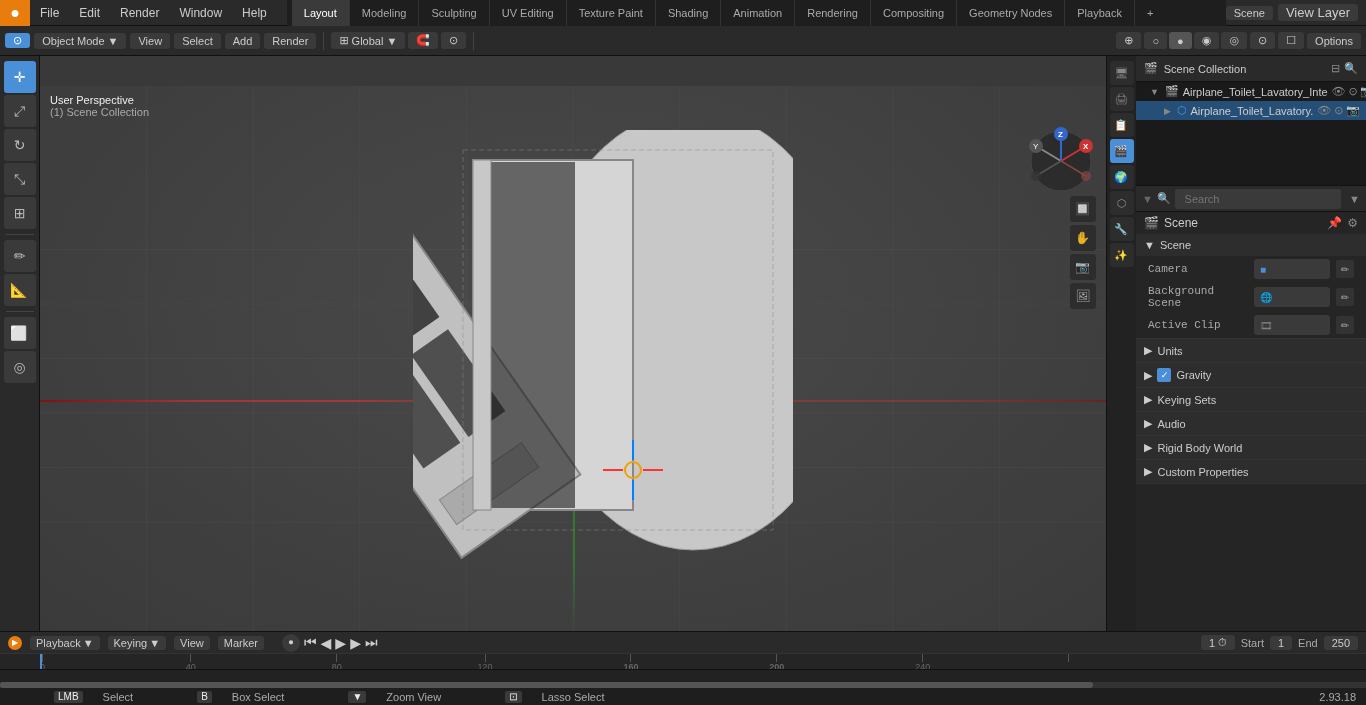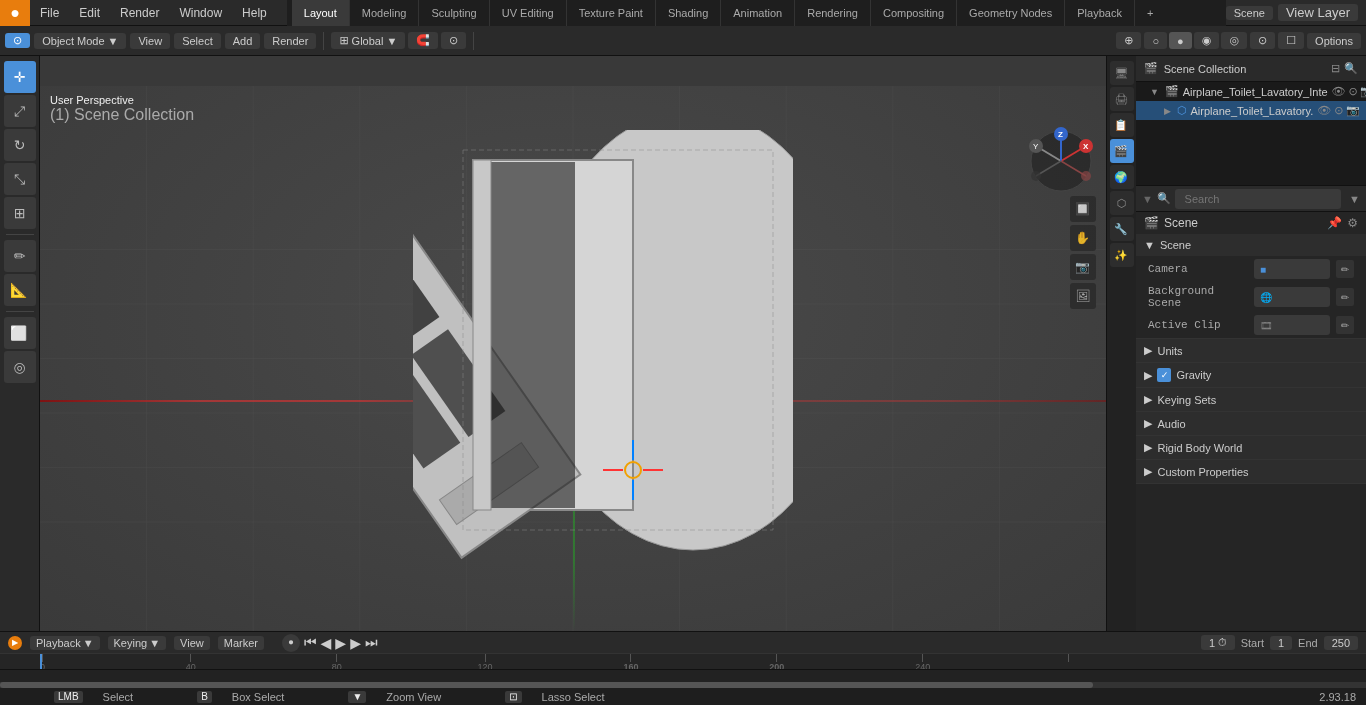--- a/index.html
+++ b/index.html
@@ -442,21 +442,21 @@
     <div class="tool-btn" title="Measure">📐</div>
     <div class="tool-separator"></div>
     <div class="tool-btn" title="Add">⬜</div>
     <div class="tool-btn" title="Set Origin">◎</div>
   </div>
 
   <div id="viewport">
 
     <div id="viewport-label">
       <div style="font-size:11px;color:#eee;">User Perspective</div>
-      <div style="font-size:16px;color:#aaa;">(1) Scene Collection</div>
+      <div style="font-size:11px;color:#aaa;">(1) Scene Collection</div>
     </div>
 
     <div id="scene-3d">
 
       <svg style="position:absolute;top:0;left:0;width:100%;height:100%;opacity:0.15;">
 
         <line x1="0" y1="30%" x2="100%" y2="30%" stroke="#888" stroke-width="0.5"></line>
         <line x1="0" y1="40%" x2="100%" y2="40%" stroke="#888" stroke-width="0.5"></line>
         <line x1="0" y1="50%" x2="100%" y2="50%" stroke="#888" stroke-width="0.5"></line>
         <line x1="0" y1="60%" x2="100%" y2="60%" stroke="#888" stroke-width="0.5"></line>

